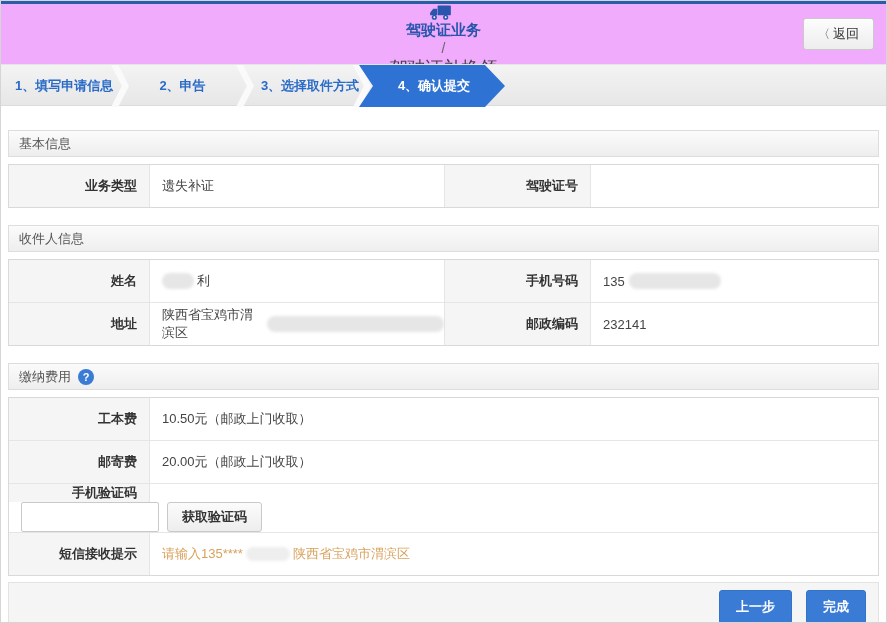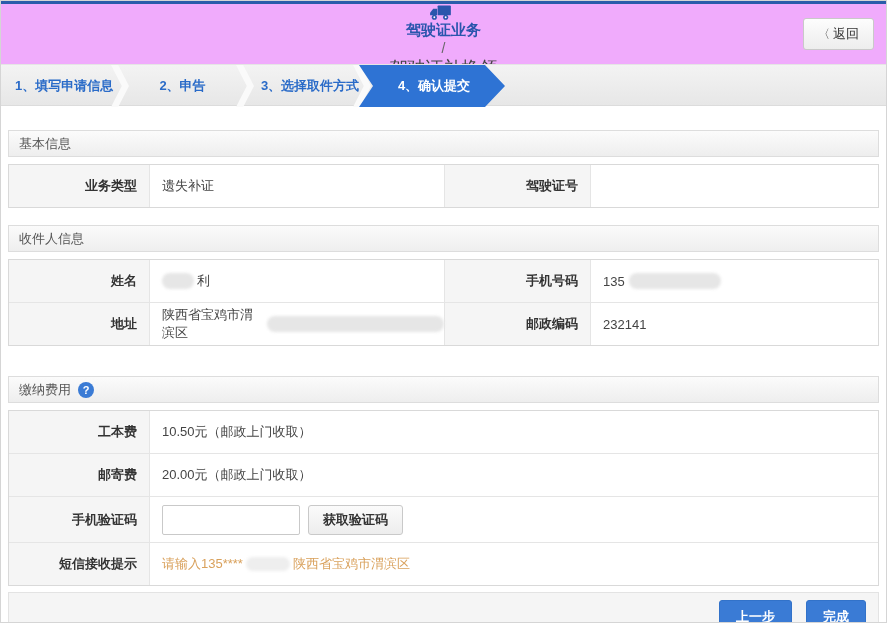--- a/index.html
+++ b/index.html
@@ -35,21 +35,21 @@
     clip-path:polygon(0% 0%,40% 0%,100% 50%,40% 100%,0% 100%,60% 50%);
   }
   .step-active{
     position:absolute;top:0;left:358px;width:146px;height:42px;line-height:42px;
     background:#2e73d4;color:#fff;font-size:13px;font-weight:bold;text-align:center;
     clip-path:polygon(0 0,calc(100% - 20px) 0,100% 50%,calc(100% - 20px) 100%,0 100%,14px 50%);
     padding-left:4px;box-sizing:border-box;cursor:pointer;
   }
   
   .section{margin:0 7px;border-radius:29px;}
-  .m1{margin-top:24px;} .m2{margin-top:17px;} .m3{margin-top:30px;}
+  .m1{margin-top:24px;} .m2{margin-top:17px;} .m3{margin-top:17px;}
   .sec-head{
     height:27px;display:flex;align-items:center;gap:7px;padding-left:10px;box-sizing:border-box;
     background:linear-gradient(#fbfbfb,#eeeeee);border:1px solid #ddd;font-size:13px;color:#555;
   }
   .help{
     width:16px;height:16px;border-radius:50%;background:#3a7bd5;color:#fff;font-size:11px;
     font-weight:bold;display:inline-flex;align-items:center;justify-content:center;cursor:pointer;
   }
   .tbl{margin-top:7px;border:1px solid #d9d9d9;background:#fff;}
   .trow{display:flex;border-top:1px solid #e5e5e5;min-height:42px;}
@@ -64,21 +64,21 @@
     display:flex;align-items:center;padding-left:12px;font-size:13px;color:#444;flex:1;min-width:0;
   }
   .cv-fixed{width:294px;flex:none;box-sizing:border-box;}
   .blur{display:inline-block;height:16px;background:#e6e6e6;border-radius:8px;
         filter:blur(1.5px);vertical-align:-3px;}
   .blur-name{width:32px;margin-right:3px;}
   .blur-lic{width:185px;margin-left:8px;}
   .blur-phone{width:92px;margin-left:4px;}
   .blur-addr{width:200px;margin-left:2px;}
   .blur-sms{width:44px;height:14px;background:#eee;margin:0 3px;}
-  .row-code{min-height:45px;}
+  .row-code{min-height:45px;flex-direction:column;}
   .code-input{
     width:138px;height:30px;box-sizing:border-box;border:1px solid #c9c9c9;border-radius:2px;
     margin-right:8px;font-size:13px;padding:0 6px;font-family:inherit;
   }
   .code-btn{
     height:30px;padding:4px 14px;background:linear-gradient(#fbfbfb,#ededed);
     border:1px solid #c9c9c9;border-radius:3px;font-size:13px;font-weight:bold;color:#333;
     cursor:pointer;font-family:inherit;
   }
   .hint{color:#d9a15c;}

